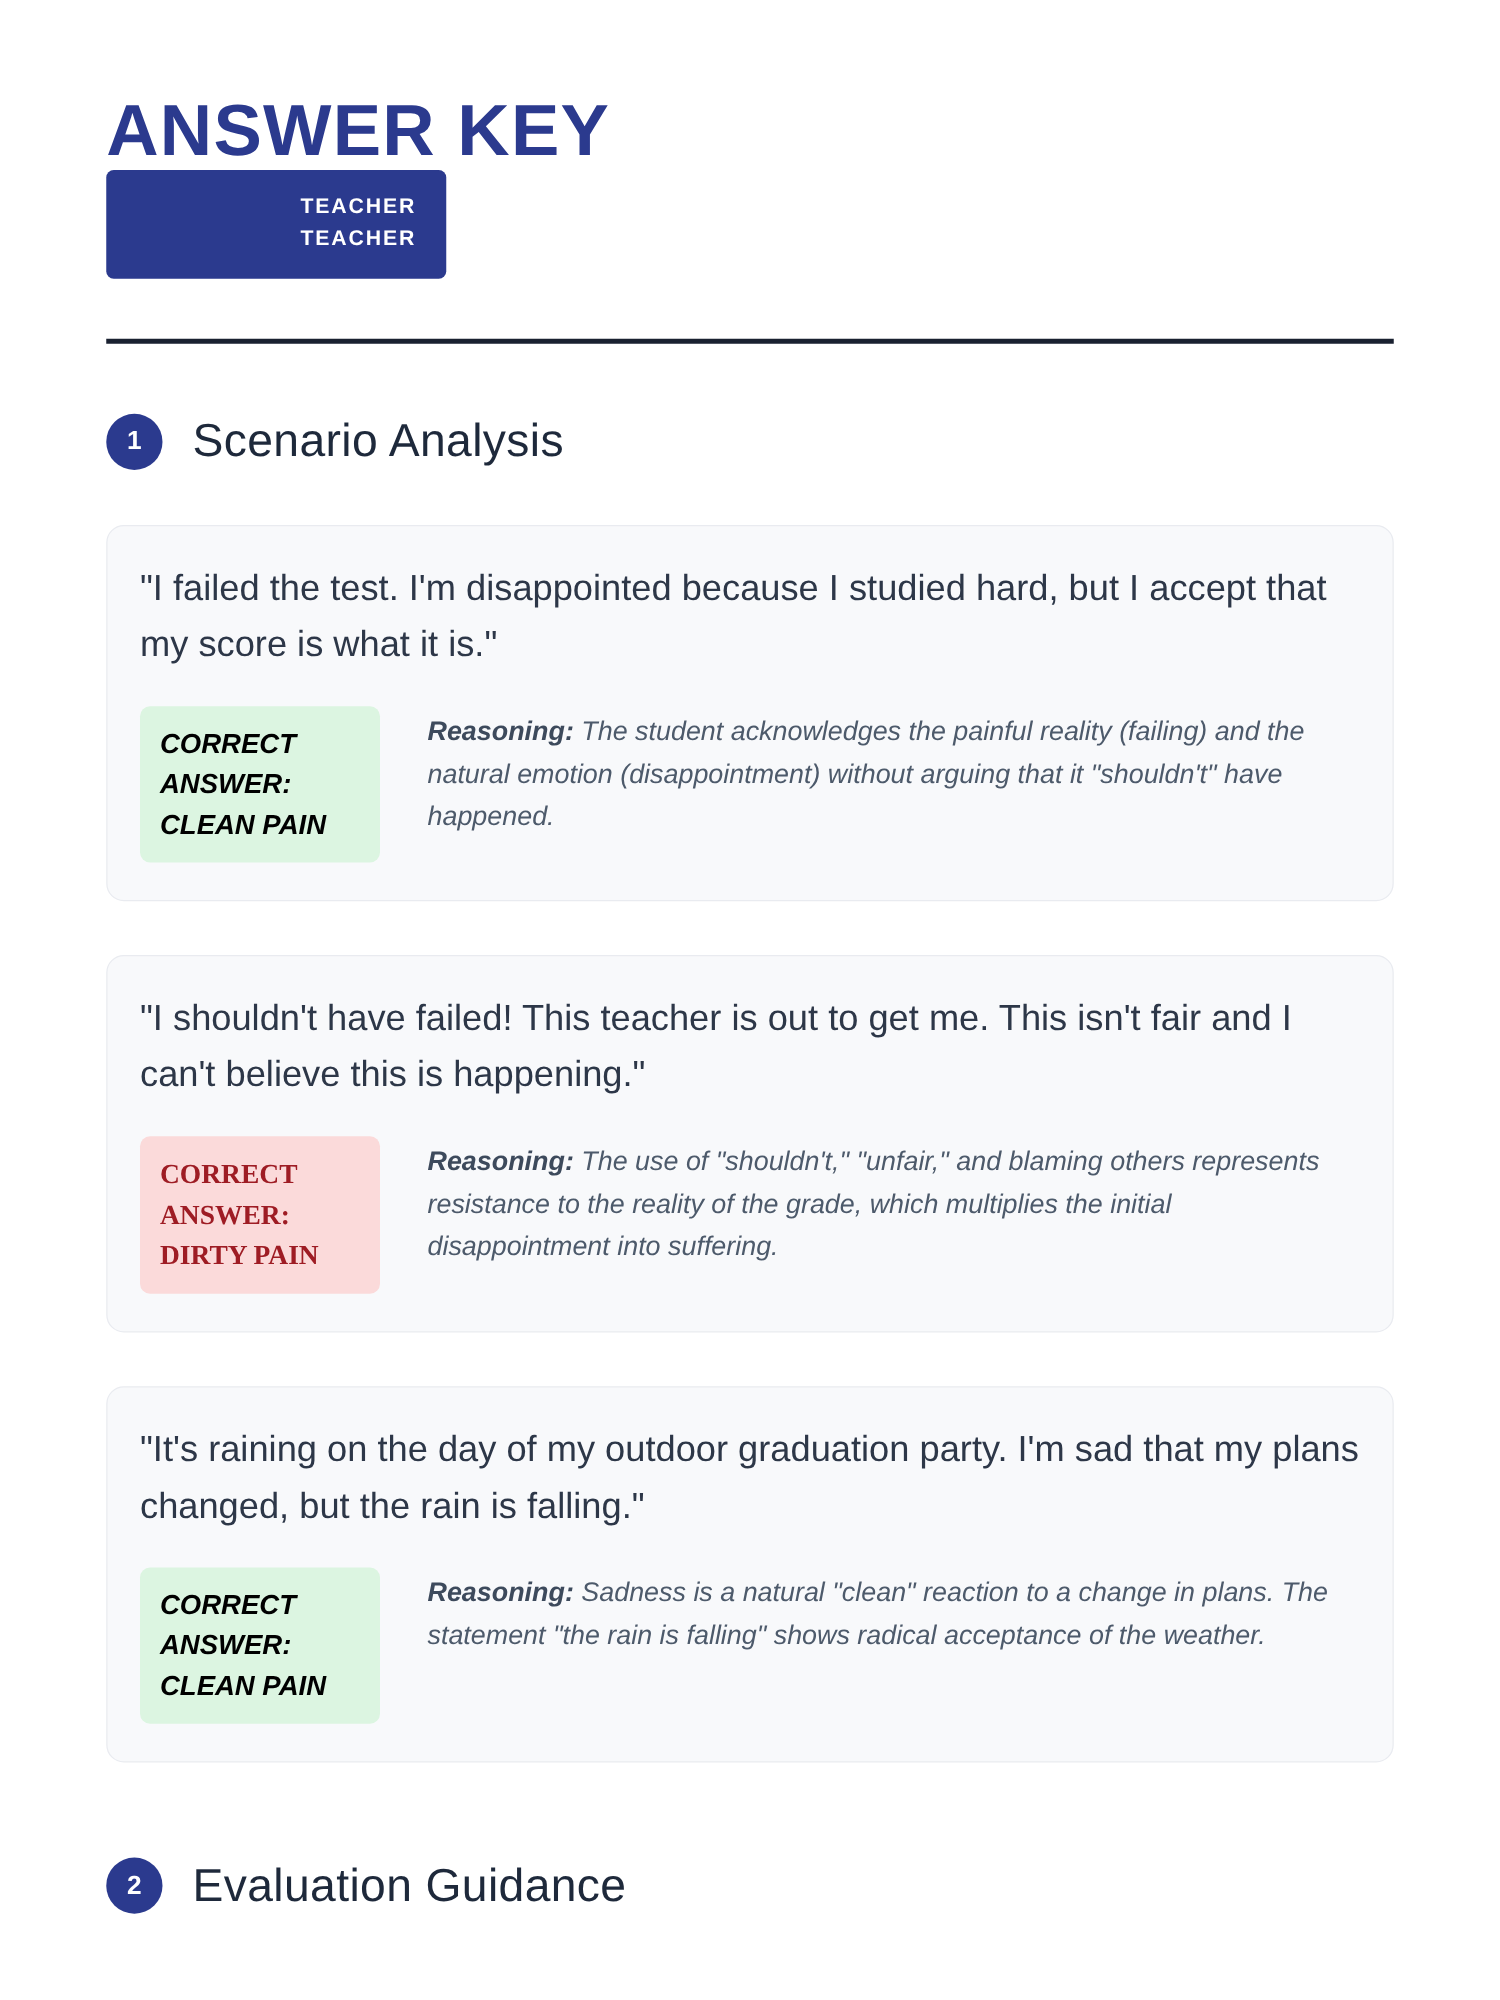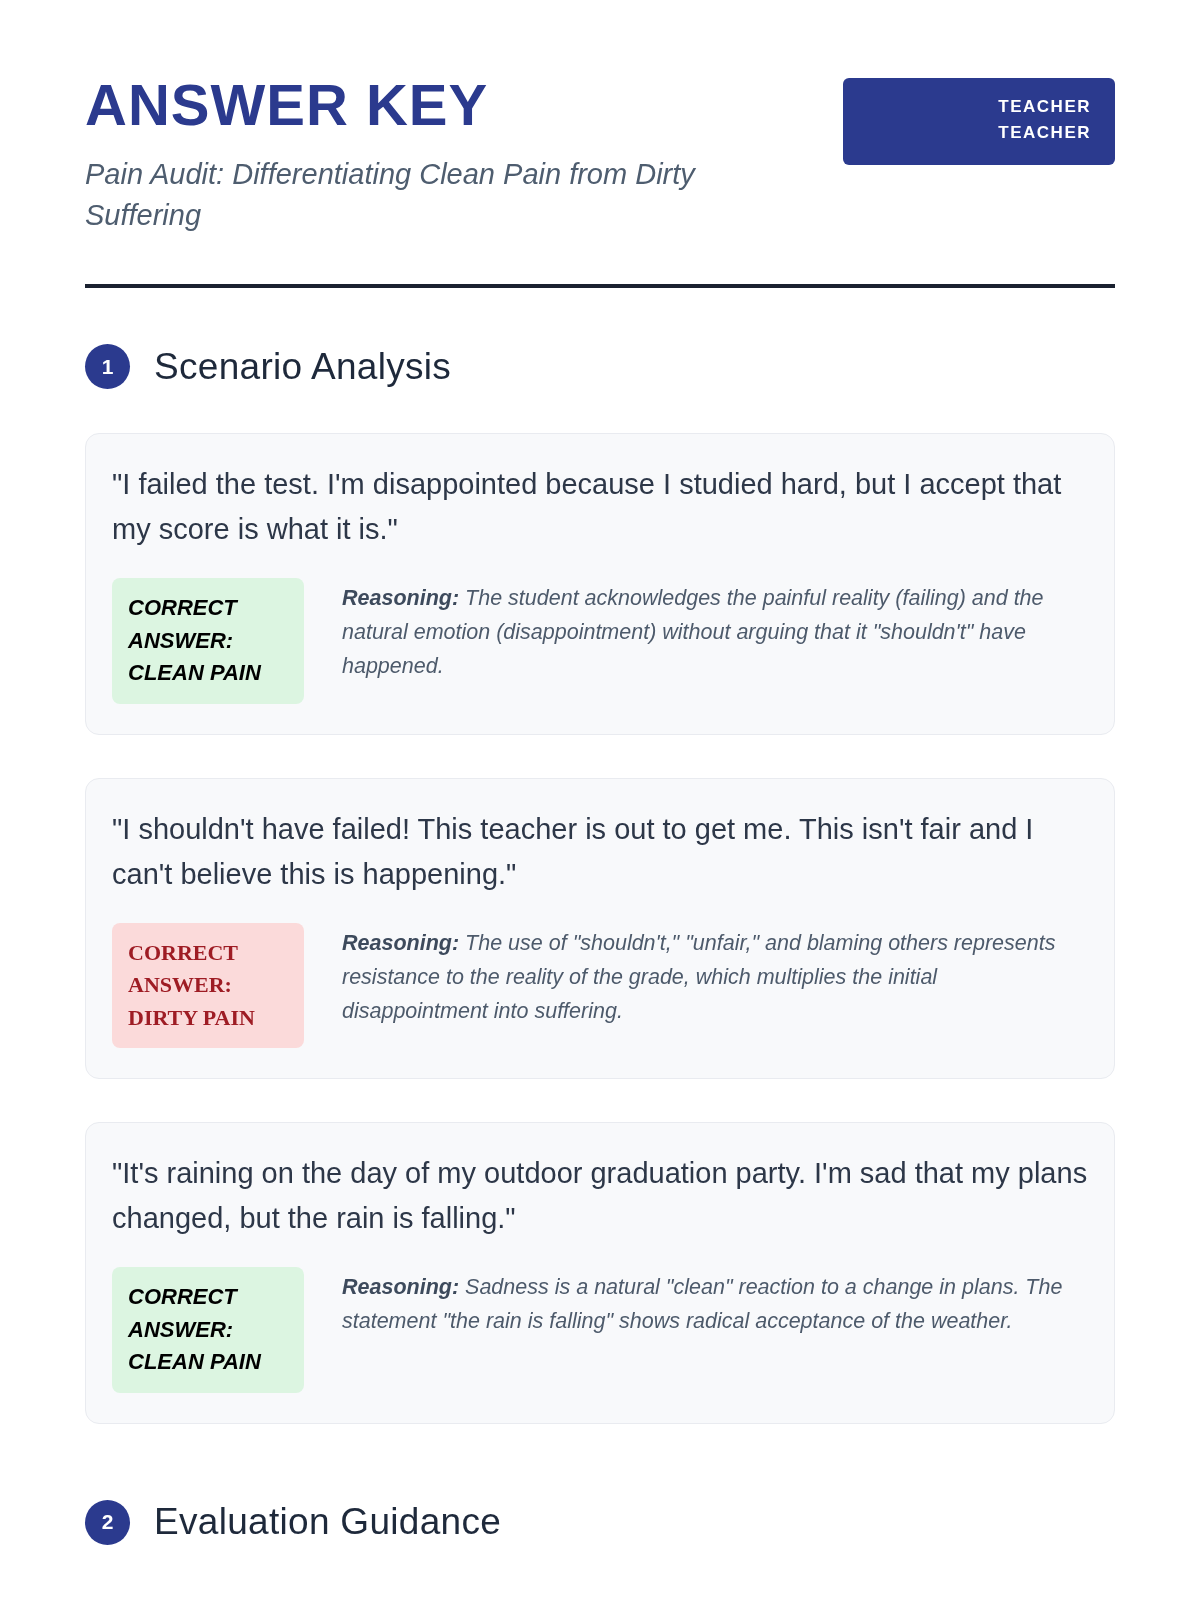--- a/index.html
+++ b/index.html
@@ -16,20 +16,21 @@
     background: #ffffff;
     padding: 0 85px;
   }
 
   
   .header-row {
     padding-top: 76px;
     display: flex;
     justify-content: space-between;
     align-items: flex-start;
+    flex-direction: column;
   }
   .page-title {
     font-size: 58px;
     font-weight: 800;
     letter-spacing: 1px;
     color: #2B3A8E;
     line-height: 1.0;
   }
   .page-subtitle {
     margin-top: 20px;
@@ -147,21 +148,20 @@
   }
 </style>
 </head>
 <body>
 
 <div class="page">
 
   <div class="header-row">
     <div>
       <h1 class="page-title">ANSWER KEY</h1>
-      <div class="page-subtitle">Pain Audit: Differentiating Clean Pain from Dirty Suffering</div>
     </div>
     <div class="teacher-badge">
       <span class="badge-text">TEACHER TEACHER</span>
     </div>
   </div>
 
   <div class="divider"></div>
 
   <div class="section-header first">
     <div class="section-num">1</div>

